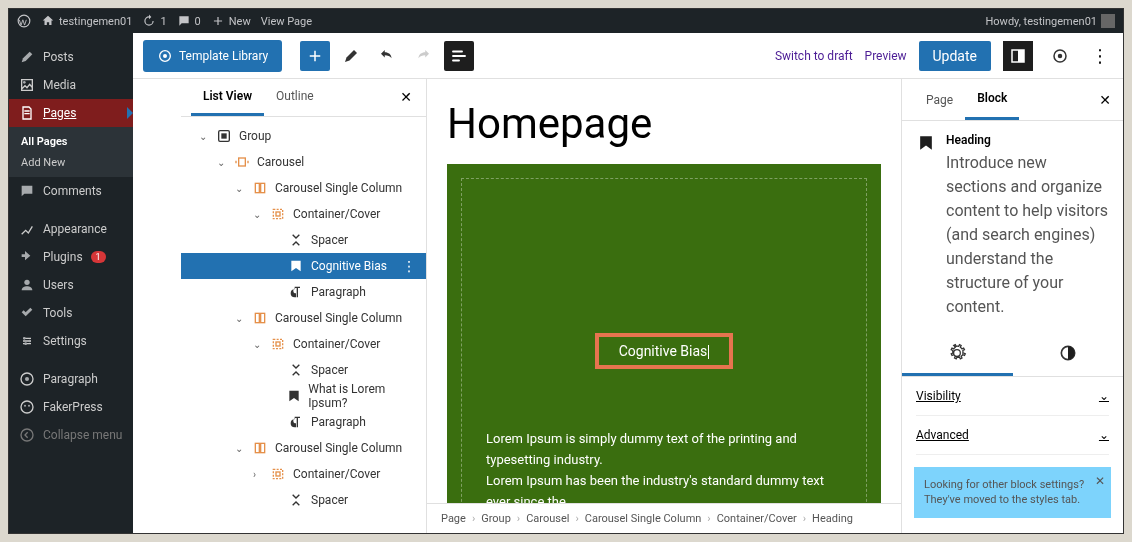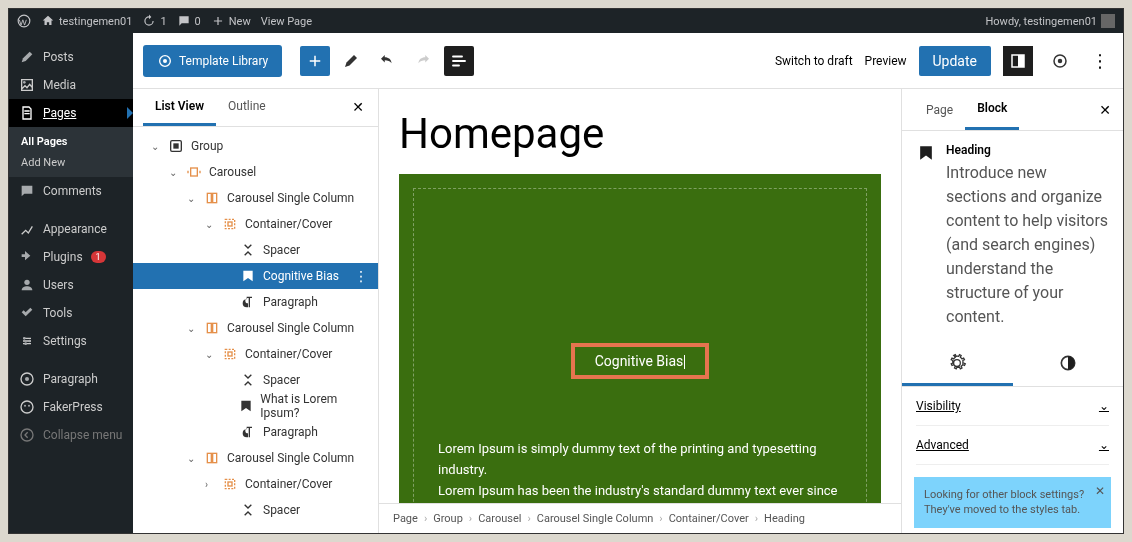--- a/index.html
+++ b/index.html
@@ -9,48 +9,48 @@
 .adminbar { background:#1d2327; color:#c3c4c7; height:24px; display:flex; align-items:center; font-size:11px; padding:0 8px; justify-content:space-between; }
 .adminbar .left, .adminbar .right { display:flex; align-items:center; gap:10px; }
 .adminbar .item { display:flex; align-items:center; gap:4px; cursor:pointer;text-align:center; }
 .adminbar svg { width:14px; height:14px; fill:#c3c4c7; }
 .ab-avatar { width:14px; height:14px; background:#666; }
 
 .mainwrap { flex:1; display:flex; overflow:hidden; }
 
 .sidebar { width:124px; background:#1d2327; color:#ccc; font-size:12px; display:flex; flex-direction:column; }
 .sidebar .menu-item { display:flex; align-items:center; gap:8px; padding:6px 10px; cursor:pointer; position:relative; }
-.sidebar .menu-item.active { background:#000000; color:#fff;text-decoration:underline; }
+.sidebar .menu-item.active { background:#7f1d1d; color:#fff;text-decoration:underline; }
 .sidebar .menu-item.active::after { content:""; position:absolute; right:-6px; top:50%; transform:translateY(-50%); border:6px solid transparent; border-left-color:#2271b1; }
 .sidebar .submenu { background:#2c3338; padding:4px 0; }
 .sidebar .submenu .sub { padding:4px 12px; font-size:11px; color:#ccc; cursor:pointer; }
 .sidebar .submenu .sub.bold { color:#fff; font-weight:600; }
 .sidebar svg { width:16px; height:16px; fill:#a7aaad; }
 .sidebar .menu-item.active svg { fill:#fff; }
 .sidebar .spacer { height:10px; }
 .badge { background:#d63638; color:#fff; border-radius:8px; font-size:9px; padding:1px 5px; }
 
 .editor { flex:1; display:flex; flex-direction:column; overflow:hidden; }
-.toolbar { height:56px; border-bottom:1px solid #e0e0e0; display:flex; align-items:center; padding:0 10px; gap:10px; }
+.toolbar { height:46px; border-bottom:1px solid #e0e0e0; display:flex; align-items:center; padding:0 10px; gap:10px; }
 .tmpl-btn { background:#2271b1; color:#fff; padding:8px 14px; border-radius:3px; font-size:12px; display:flex; align-items:center; gap:6px; cursor:pointer; }
 .tmpl-btn svg { width:16px; height:16px; fill:#fff; }
 .tool-btns { display:flex; gap:6px; margin-left:8px; }
 .tbtn { width:30px; height:30px; display:flex; align-items:center; justify-content:center; border-radius:2px; cursor:pointer; }
 .tbtn.add { background:#2271b1; color:#fff; }
 .tbtn.dark { background:#1e1e1e; color:#fff; }
 .tbtn svg { width:18px; height:18px; fill:currentColor; }
 .toolbar .right { margin-left:auto; display:flex; align-items:center; gap:12px; }
-.link { color:#000000; font-size:12px; cursor:pointer; }
+.link { color:#4c1d95; font-size:12px; cursor:pointer; }
 .update-btn { background:#2271b1; color:#fff; padding:7px 14px; border-radius:2px; font-size:14px; cursor:pointer; }
 .icon-btn { width:30px; height:30px; border:1px solid #ccc; display:flex; align-items:center; justify-content:center; cursor:pointer; }
 .icon-btn.dark { background:#1e1e1e; border-color:#1e1e1e; color:#fff; }
 .icon-btn svg { width:18px; height:18px; fill:currentColor; }
 .dots { font-size:18px; cursor:pointer; padding:0 4px; }
 
-.workarea { flex:1; display:flex; overflow:hidden; }
+.workarea { flex:1; display:flex; overflow:hidden;padding-left:48px; }
 
 .list-panel { width:246px; border-right:1px solid #e0e0e0; display:flex; flex-direction:column; font-size:12px; }
 .list-tabs { display:flex; border-bottom:1px solid #e0e0e0; padding:0 10px; position:relative; }
 .list-tabs .tab { padding:10px 12px; cursor:pointer; color:#555; }
 .list-tabs .tab.active { color:#000; font-weight:600; border-bottom:3px solid #2271b1; }
 .list-tabs .close { margin-left:auto; padding:10px 4px; cursor:pointer; font-size:14px; }
 .tree { flex:1; overflow:auto; padding:6px 0; }
 .tree-row { display:flex; align-items:center; height:26px; padding:0 10px; gap:6px; cursor:pointer; color:#333; }
 .tree-row.selected { background:#2271b1; color:#fff; }
 .tree-row .chev { width:10px; font-size:10px; color:#666; }

